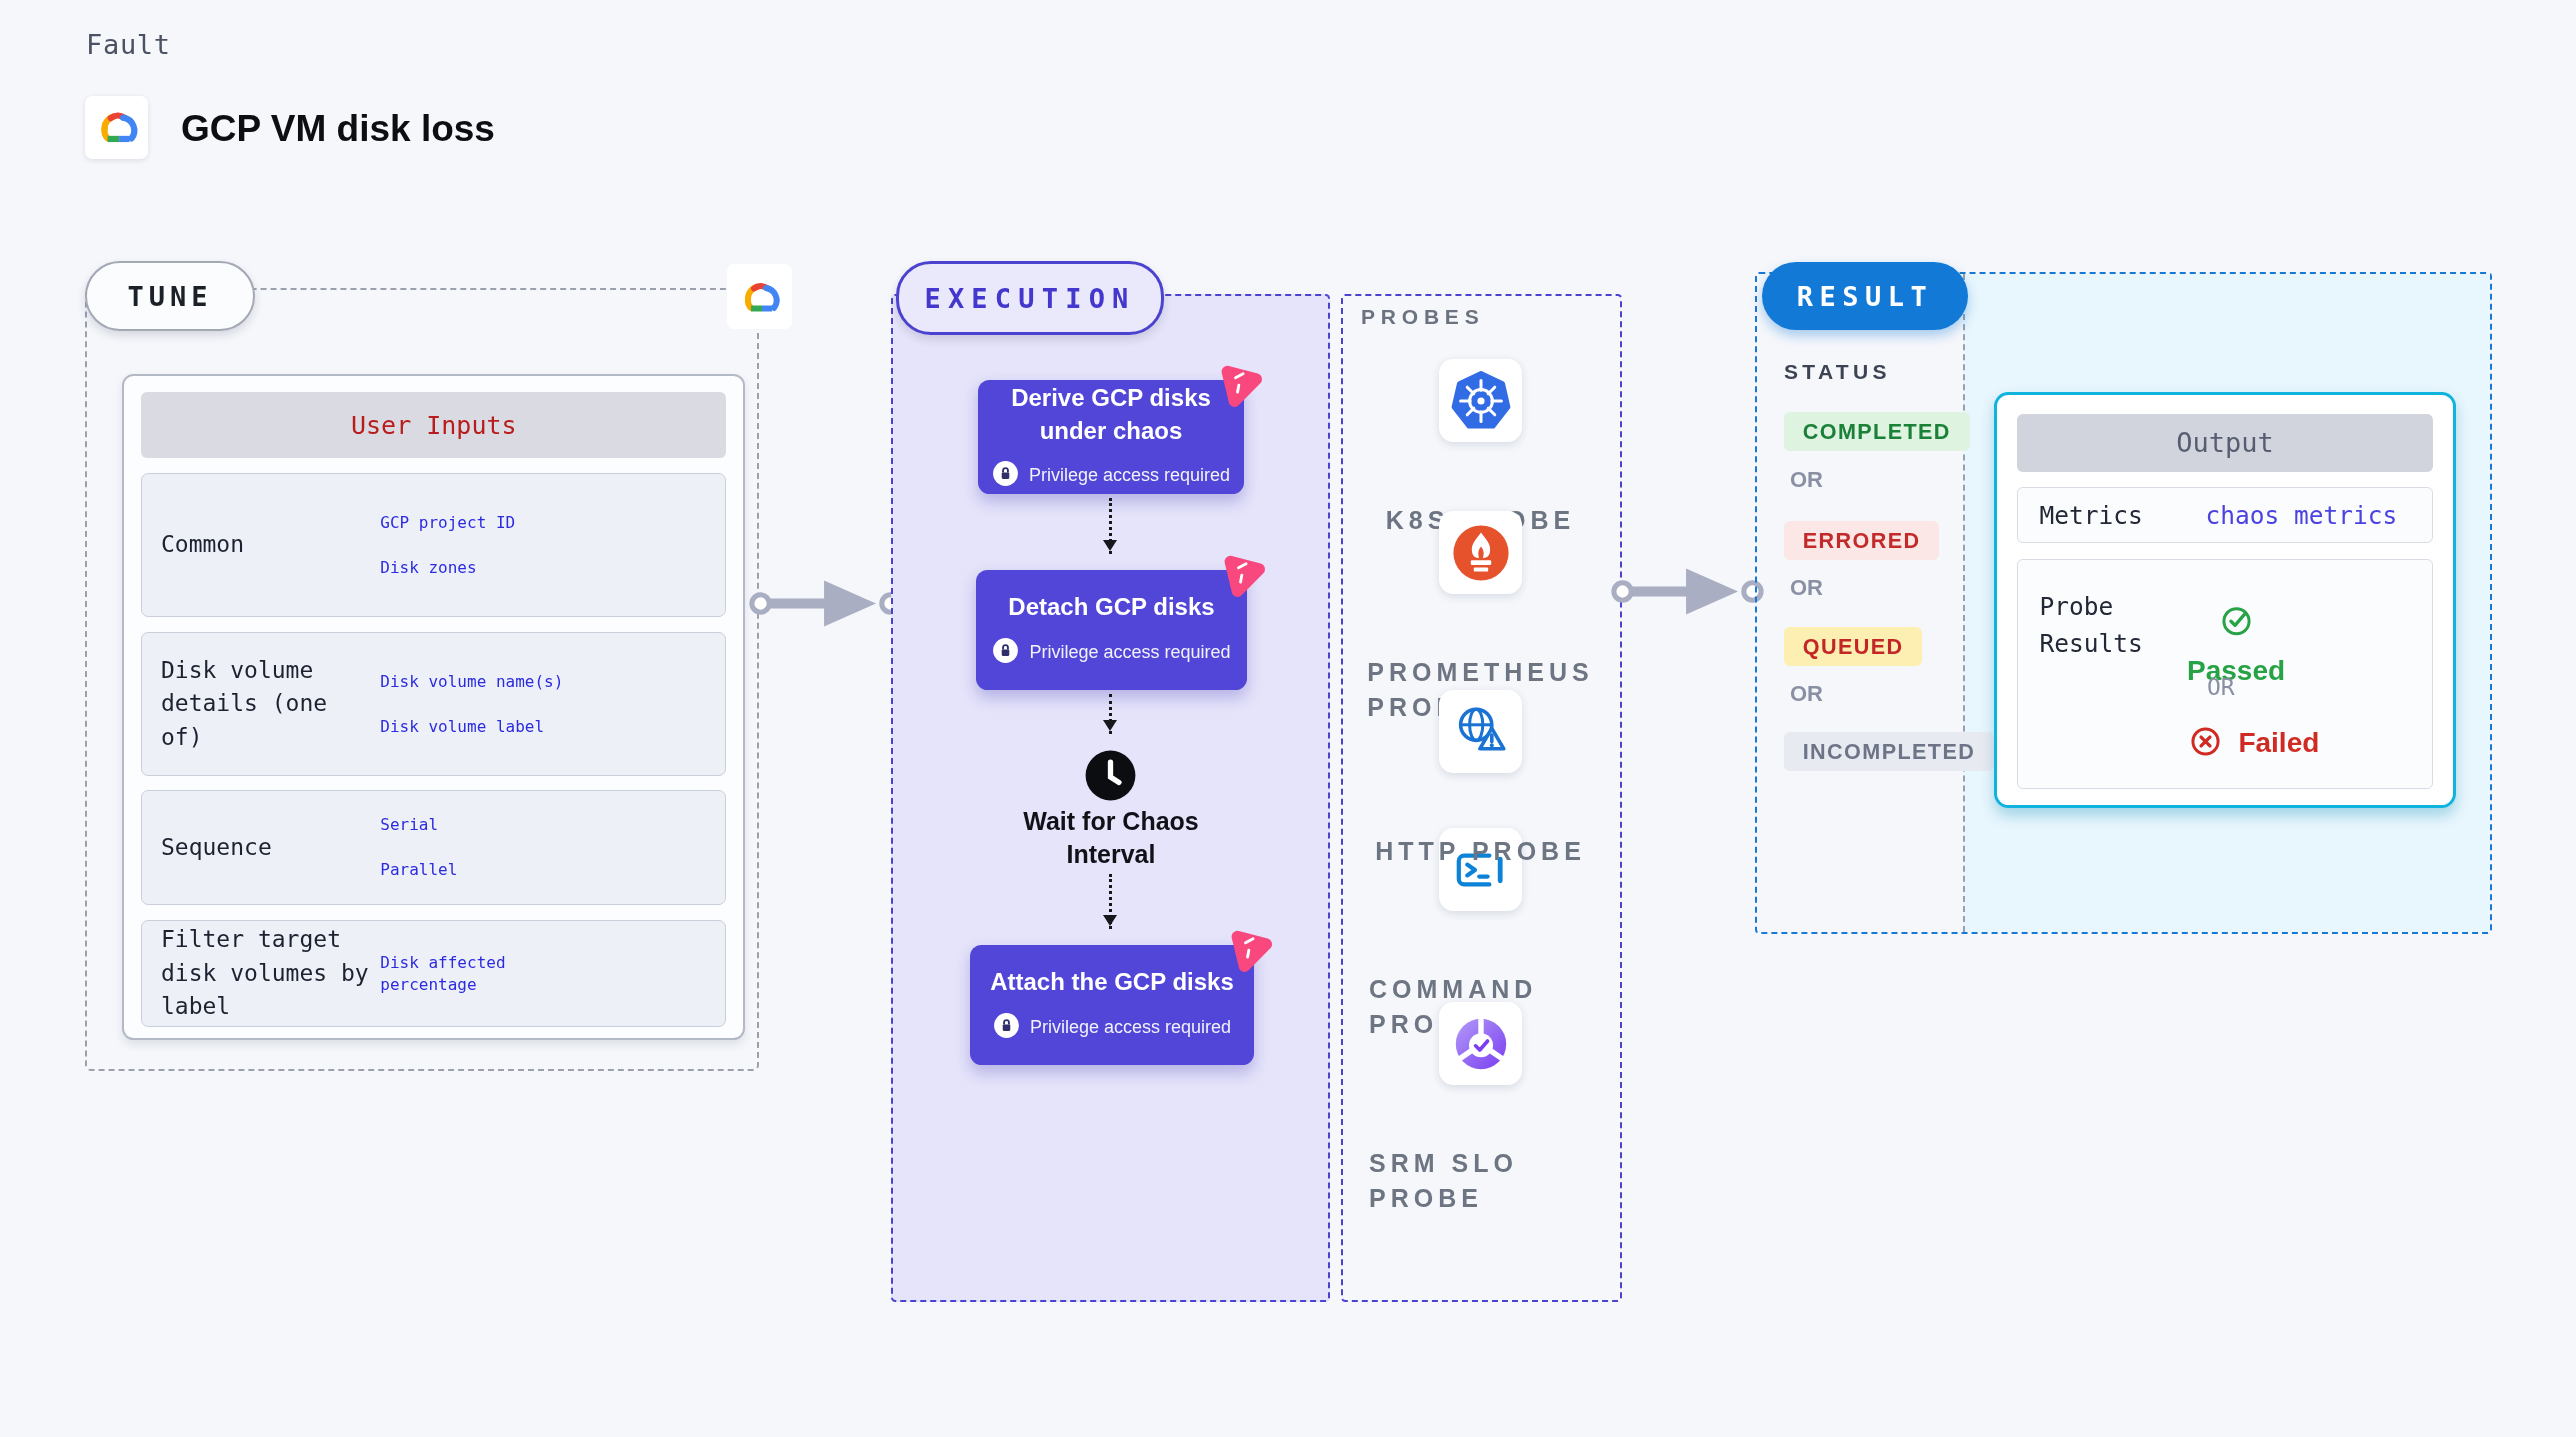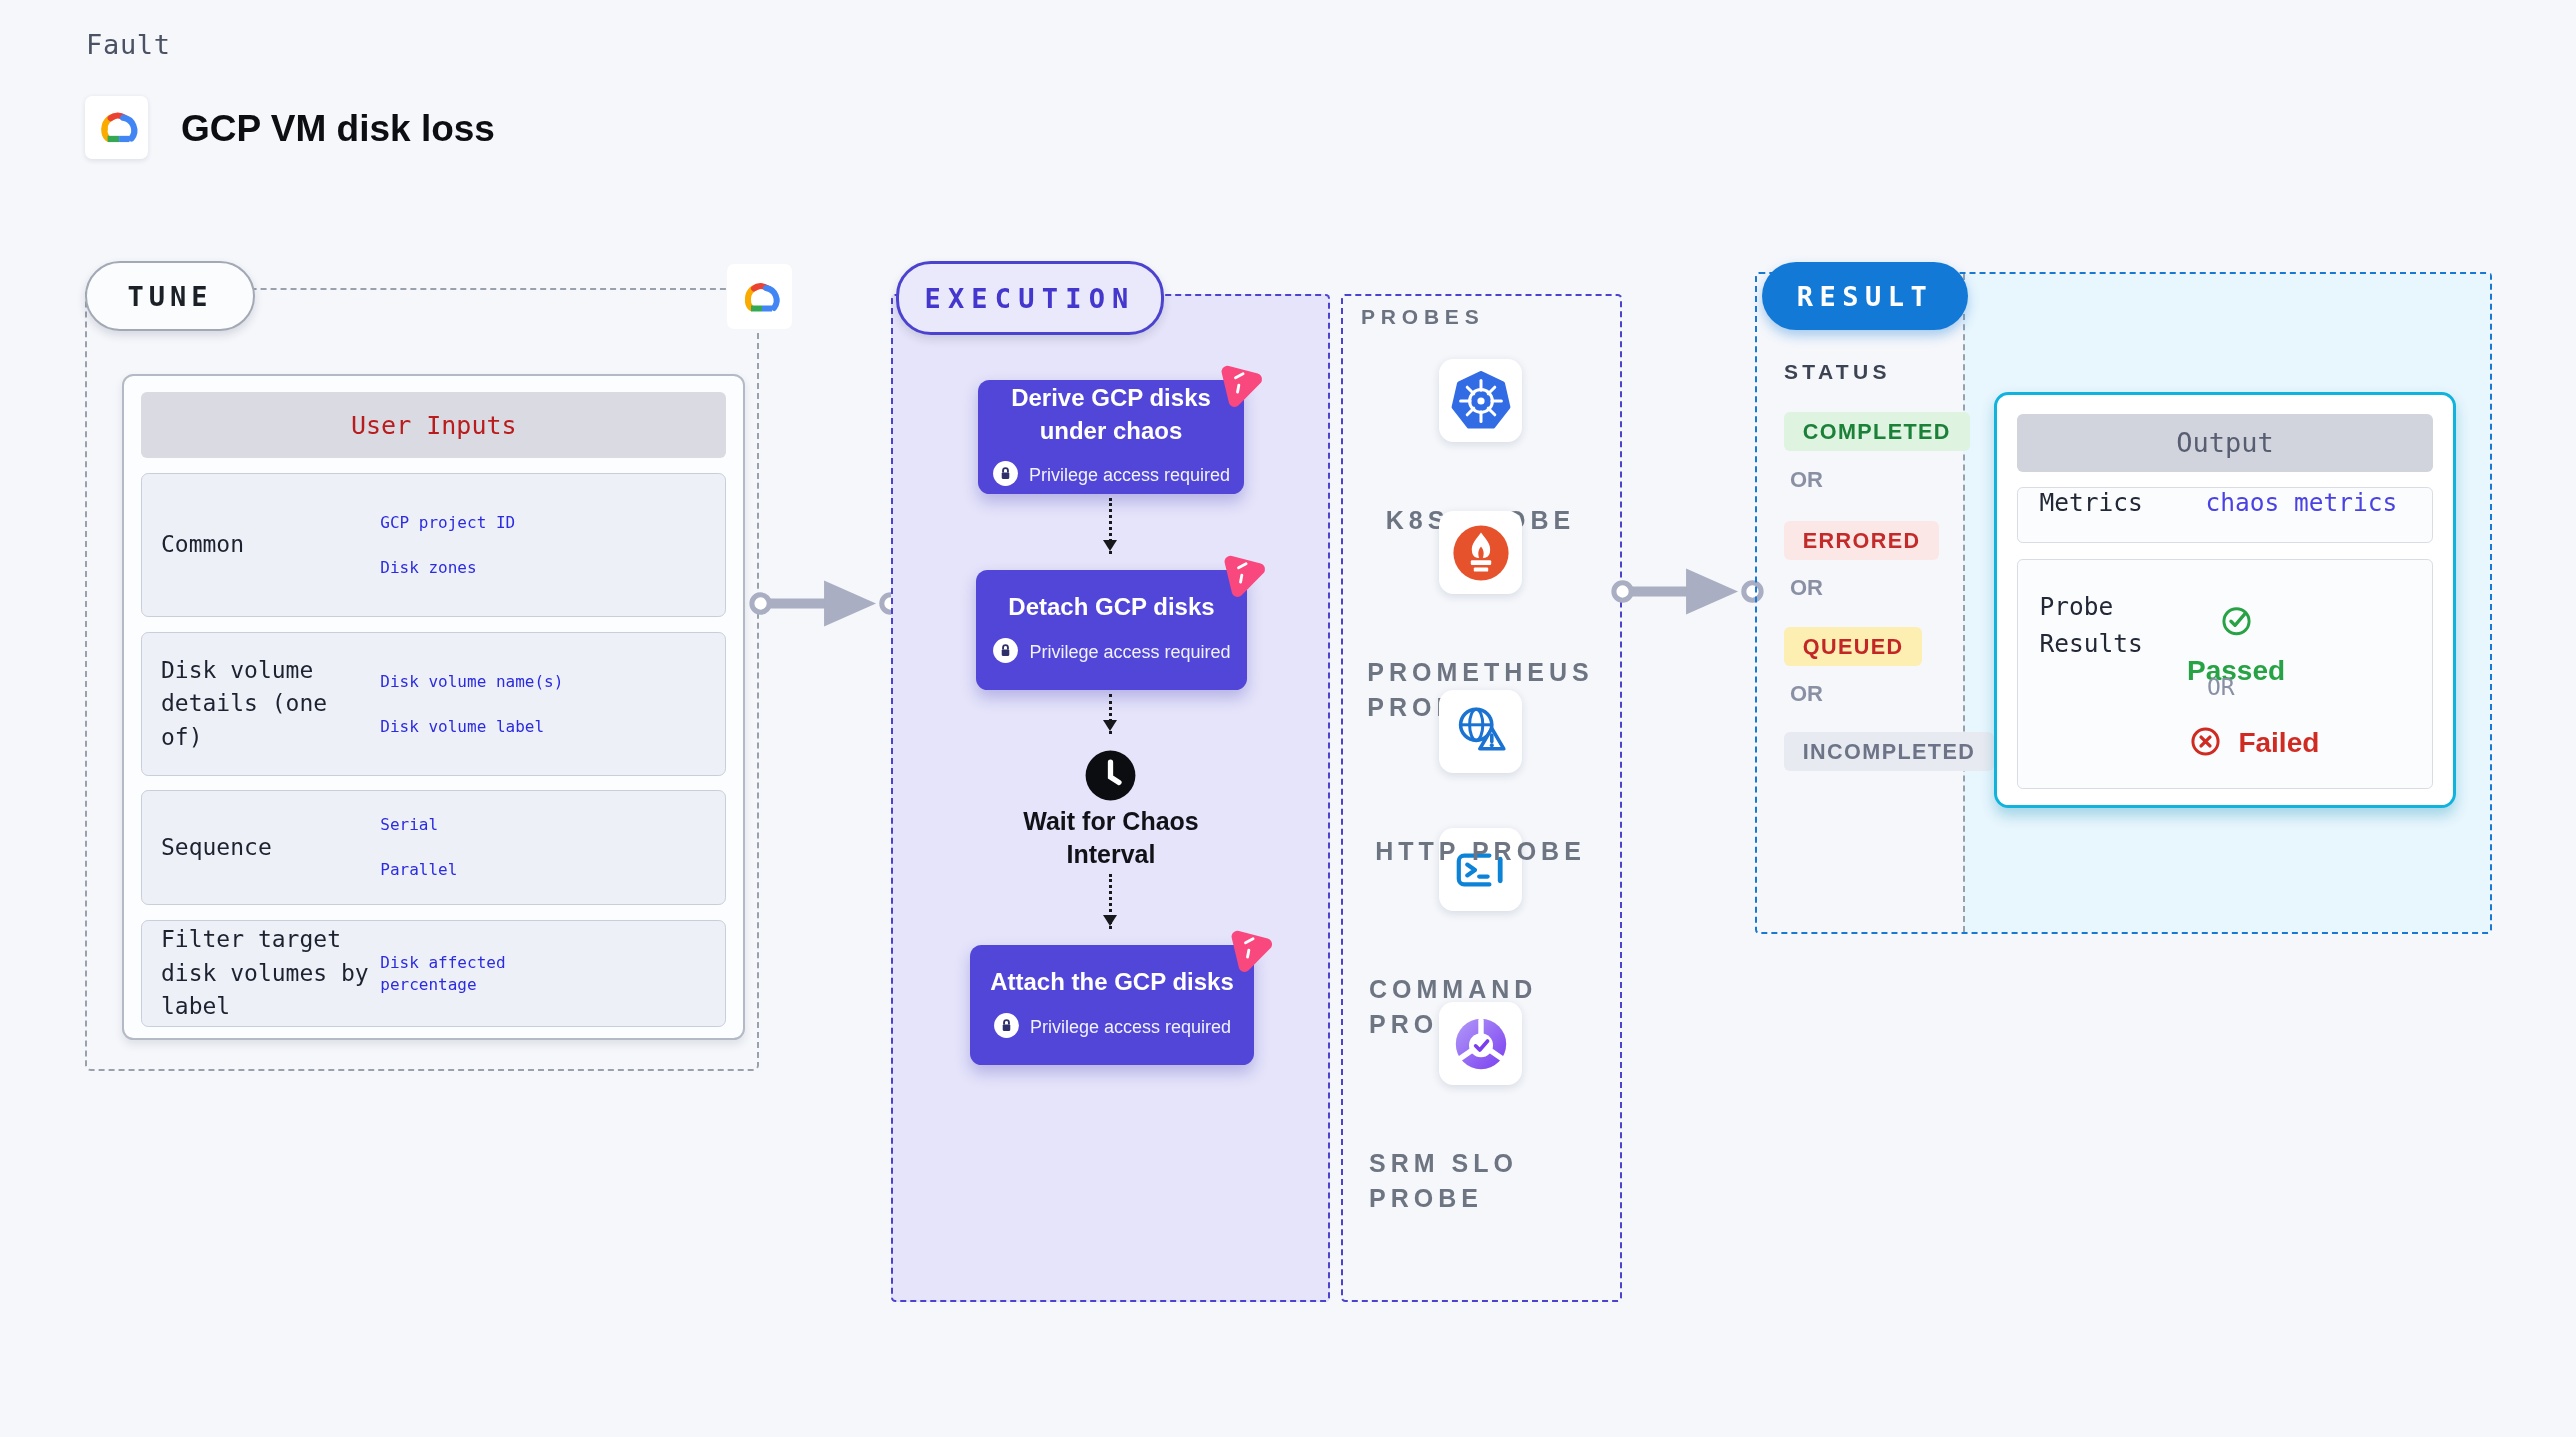--- a/index.html
+++ b/index.html
@@ -90,21 +90,21 @@
   .badge-incompleted{top:732px;background:#e8eaf1;color:#6d7487;}
   .or-status{position:absolute;left:1790px;font-size:22px;font-weight:bold;color:#8a90a4;}
   .or-1{top:467px;} .or-2{top:575px;} .or-3{top:681px;}
 
   .output-card{left:1994px;top:392px;width:462px;height:416px;background:#fff;border:3.6px solid #10b3de;
                border-radius:14.4px;box-shadow:0 7.2px 13px rgba(10,140,180,.30);box-sizing:border-box;}
   .output-header{position:absolute;left:20px;top:18.7px;width:416px;height:58px;background:#d2d4dd;border-radius:5.8px;
                  display:flex;align-items:center;justify-content:center;font-size:27px;color:#575e72;}
   .output-row{position:absolute;left:20px;width:416px;background:#fbfcfe;border:1.8px solid #d9dce5;border-radius:5.8px;
               box-sizing:border-box;}
-  .metrics-row{top:92px;height:56px;display:flex;align-items:flex-start;}
+  .metrics-row{top:92px;height:56px;display:flex;align-items:center;}
   .metrics-label{padding-left:21.6px;width:166px;font-size:24.5px;color:#222836;}
   .metrics-value{font-size:24.5px;color:#4a42e2;}
   .proberes-row{top:164px;height:230px;}
   .proberes-label{position:absolute;left:21.6px;top:29px;width:130px;font-size:24.5px;color:#222836;line-height:1.5;}
   .passed-line{position:absolute;left:169px;top:42px;display:flex;align-items:center;gap:14.4px;flex-direction:column;}
   .failed-line{position:absolute;left:169px;top:163px;display:flex;align-items:center;gap:14.4px;}
   .passed-text{font-size:28px;font-weight:bold;color:#27a244;}
   .failed-text{font-size:28px;font-weight:bold;color:#d02b22;}
   .or-output{position:absolute;left:189px;top:114px;font-size:23px;color:#8a90a4;}
 </style>

